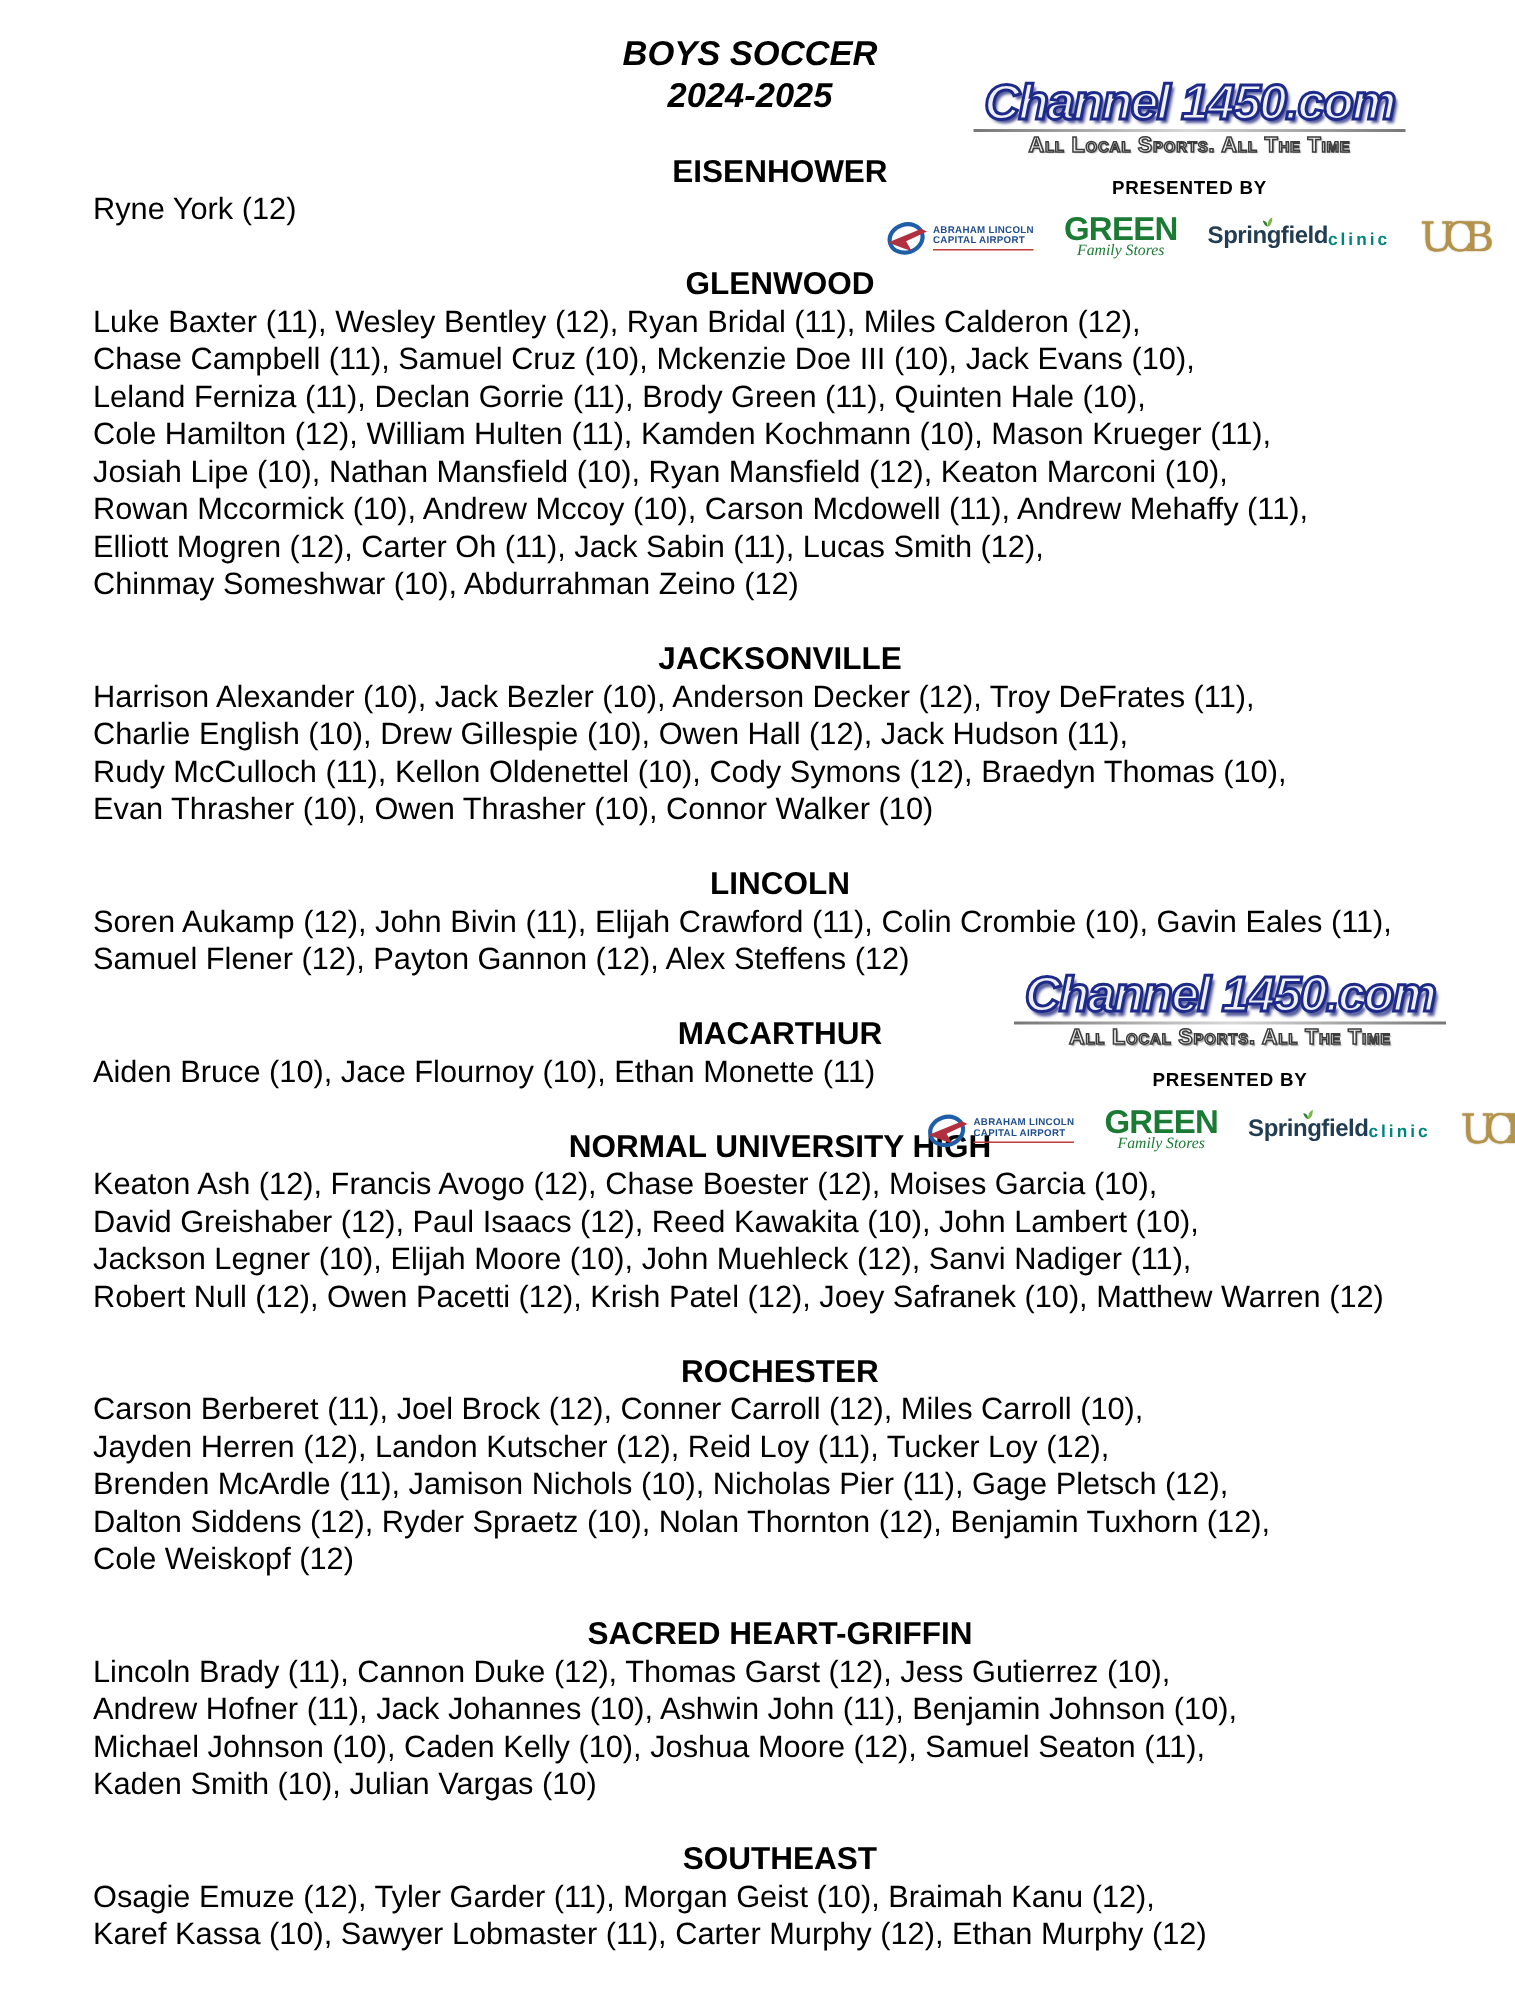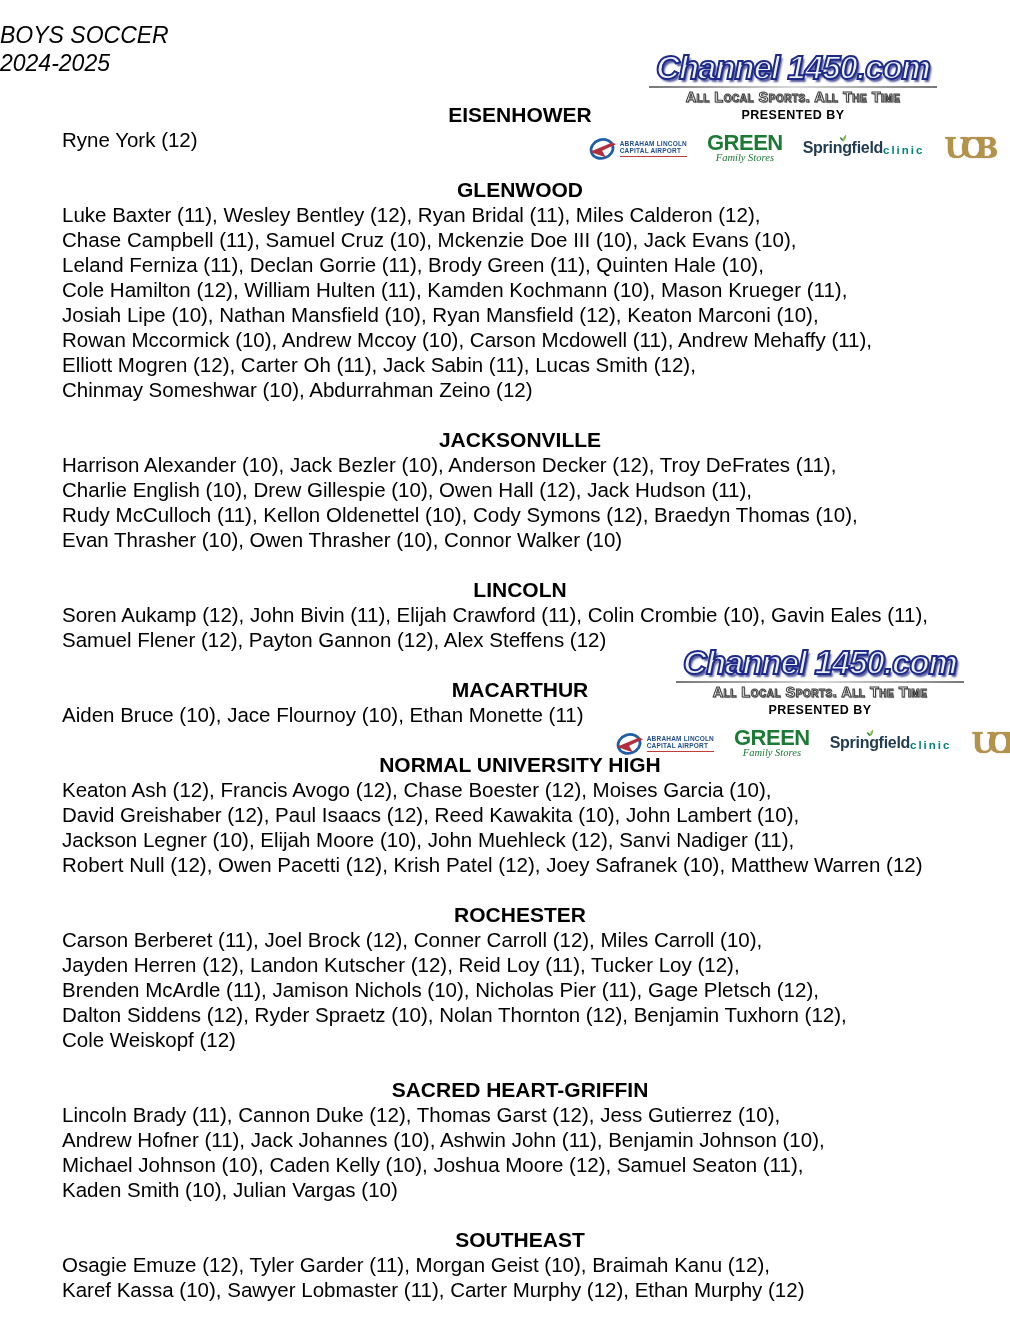--- a/index.html
+++ b/index.html
@@ -1,54 +1,54 @@
 <!DOCTYPE html>
 <html><head>
 <meta charset="utf-8">
 <style>
   html,body{margin:0;padding:0;background:#fff;}
   .page{position:relative;width:1010px;height:1344px;background:#ffffff;
         font-family:"Liberation Sans",sans-serif;color:#000;overflow:hidden;}
   .content{width:1000px;padding-top:21px;}
-  .doc-title{text-align:left;font-weight:normal;font-style:italic;
+  .doc-title{text-align:center;font-weight:bold;font-style:italic;
              font-size:23px;line-height:28px;}
   .school{margin-top:25px;margin-left:40px;}
   .school-name{margin:0;text-align:center;font-size:21px;font-weight:bold;line-height:25px;}
   .roster-line{margin:0;padding-left:22px;font-size:20.5px;line-height:25px;white-space:nowrap;}
 
   
   .logo{position:absolute;width:300px;text-align:center;}
   .logo-1{left:643px;top:50px;}
   .logo-2{left:670px;top:645px;}
   .wordmark{font-weight:bold;font-style:italic;font-size:33px;line-height:36px;
             letter-spacing:-1px;white-space:nowrap;color:#eef1f7;
             -webkit-text-stroke:2px #1e2a8a;
             text-shadow:2px 3px 2px rgba(25,35,120,.75);}
   .wm-divider{height:2px;margin:0 6px 1px;background:linear-gradient(90deg,#777,#d9d9d9,#777);}
   .tagline{font-weight:bold;font-size:14.5px;line-height:17px;letter-spacing:.5px;
            white-space:nowrap;color:#f2f2f2;font-variant:small-caps;
            -webkit-text-stroke:1px #3c3c3c;text-shadow:1px 1px 1px #999;}
-  .presented{font-size:12.5px;line-height:15px;letter-spacing:.5px;margin-top:2px;
+  .presented{font-size:12.5px;line-height:15px;letter-spacing:.5px;margin-top:12px;
              font-weight:600;color:#000;}
   .sponsors{display:flex;align-items:center;justify-content:center;gap:20px;margin-top:4px;height:42px;}
   .sp-airport{display:flex;align-items:center;gap:2px;}
   .sp-airport svg{width:30px;height:26px;flex:0 0 auto;}
   .airport-text{display:flex;flex-direction:column;align-items:flex-start;}
   .airport-line{font-size:6.5px;font-weight:bold;color:#1f4e8c;letter-spacing:.2px;
                 line-height:7.5px;white-space:nowrap;}
   .airport-rule{width:100%;height:1px;background:#c23b3b;margin-top:1px;}
   .sp-green{display:flex;flex-direction:column;align-items:center;}
   .green-main{font-size:22px;font-weight:900;color:#1b7a34;letter-spacing:-.5px;line-height:19px;}
   .green-sub{font-family:"Liberation Serif",serif;font-style:italic;font-size:10.5px;
              color:#1b7a34;line-height:11px;}
   .sp-springfield{position:relative;display:flex;flex-direction:row;align-items:flex-end;}
   .springfield-main{font-size:16px;font-weight:bold;color:#223c52;line-height:16px;letter-spacing:-.3px;}
   .springfield-sub{font-size:11.5px;font-weight:bold;color:#00857c;letter-spacing:2px;line-height:12px;}
   .leaf{position:absolute;top:-6px;left:36px;width:8px;height:8px;}
-  .sp-ucb{font-family:"DejaVu Serif",serif;font-weight:bold;font-size:27px;color:#b3924a;
+  .sp-ucb{font-family:"DejaVu Serif",serif;font-weight:normal;font-size:27px;color:#b3924a;
           letter-spacing:-7px;line-height:27px;padding-right:7px;text-shadow:0 0 1px #96783a;}
 </style>
 </head>
 <body>
 
 <div class="page">
 
   <div class="content">
     <div class="doc-title">
       <div>BOYS SOCCER</div>

